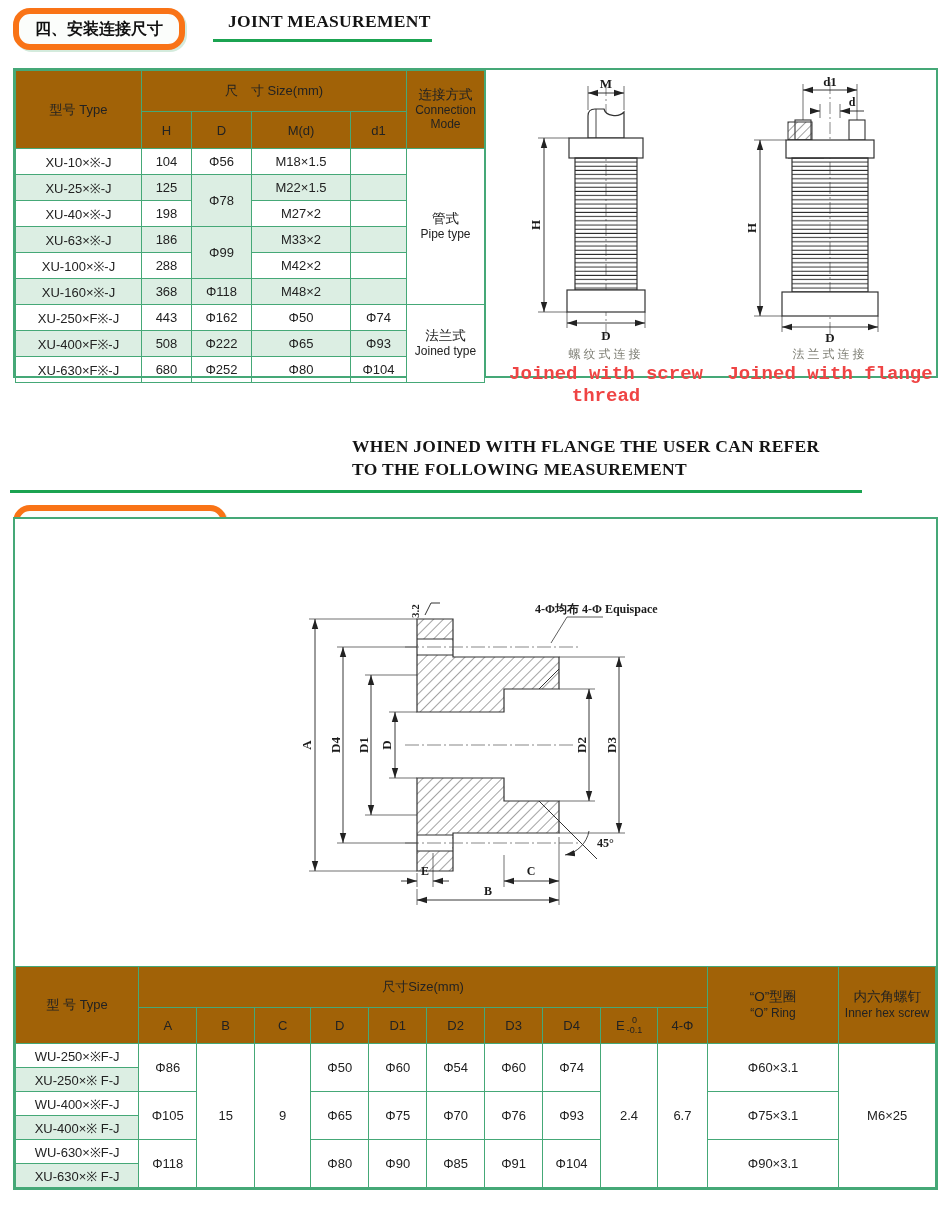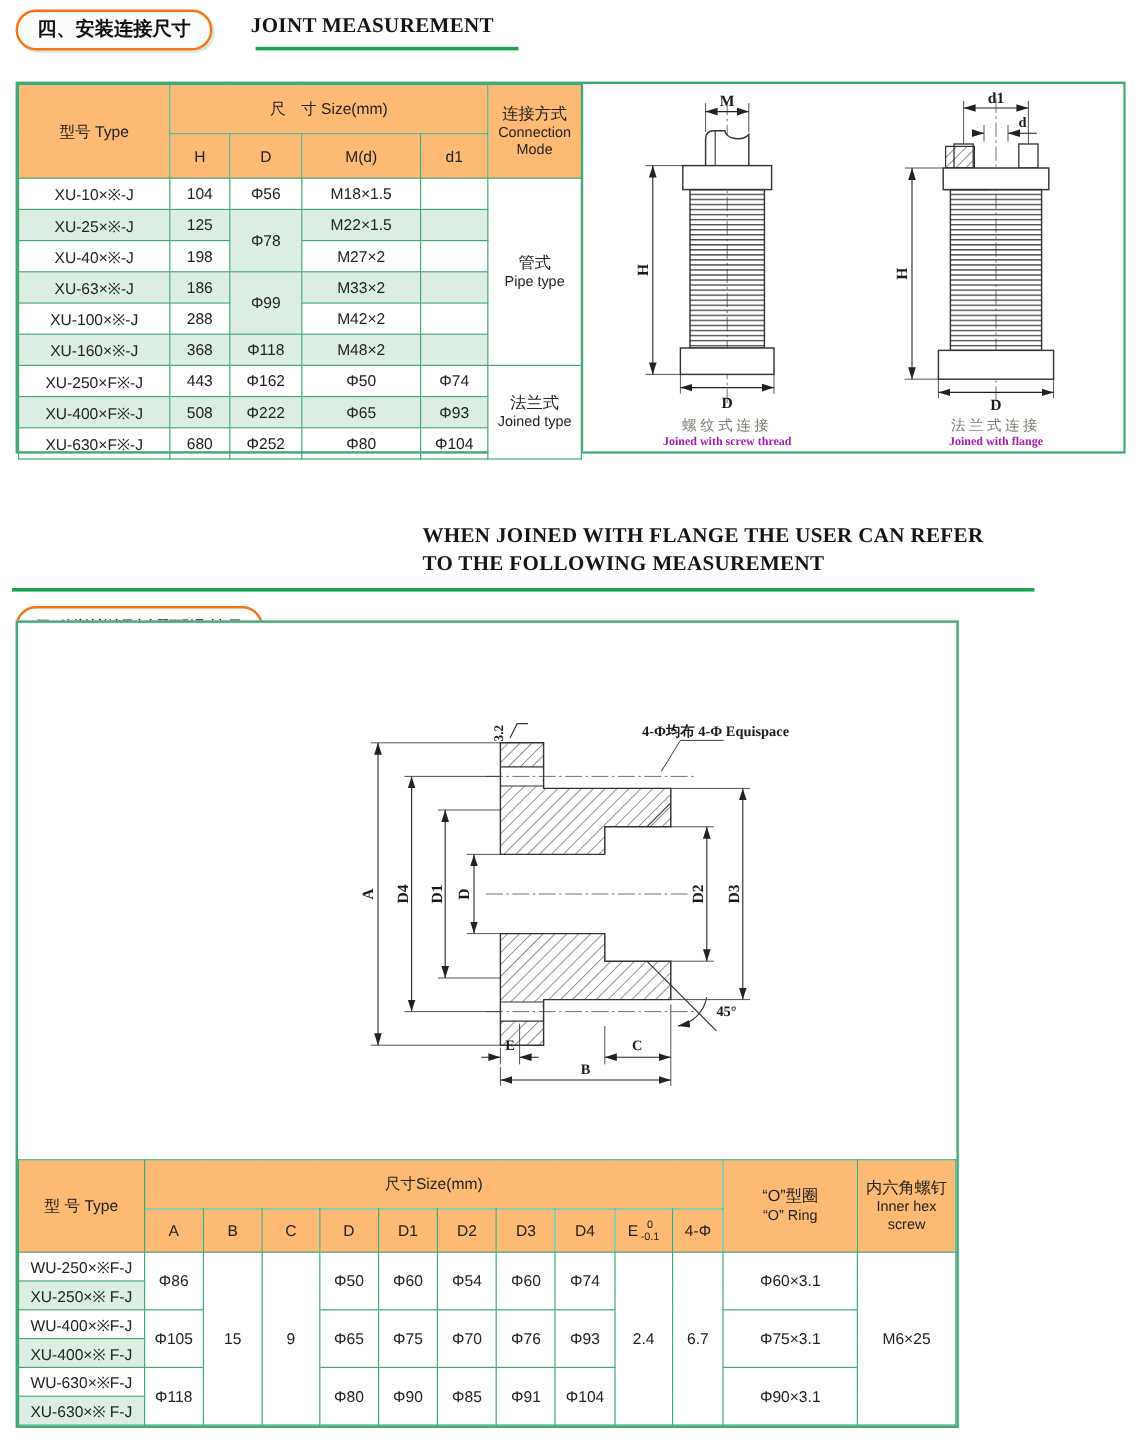--- a/index.html
+++ b/index.html
@@ -1,75 +1,75 @@
 <!DOCTYPE html>
 <html><head>
 <meta charset="utf-8">
 <style>
   html,body{margin:0;padding:0;background:#fff;}
   .page{position:relative;width:950px;height:1205px;background:#ffffff;overflow:hidden;
         font-family:"Liberation Sans",sans-serif;color:#222;}
 
   
-  .pill{position:absolute;height:30px;line-height:30px;padding:0 16px;border:2px solid #f97316;
+  .pill{position:absolute;height:30px;line-height:30px;padding:0 16px;border:6px solid #f97316;
         border-radius:17px;background:#fbfdfb;font-size:16px;font-weight:bold;color:#111;
         box-shadow:2px 2px 0 #d4ebdd;white-space:nowrap;}
   .en-title{position:absolute;font-family:"Liberation Serif",serif;font-weight:bold;
             font-size:17.5px;color:#141414;letter-spacing:.3px;white-space:nowrap;}
   .g-underline{position:absolute;background:#1ba351;}
 
   
   .panel{position:absolute;border:2px solid #45a877;background:#fff;box-sizing:border-box;}
 
   
   table{border-collapse:collapse;table-layout:fixed;}
   td,th{border:1px solid #45a877;text-align:center;vertical-align:middle;
         font-size:13px;font-weight:normal;padding:0;overflow:hidden;}
-  thead th{background:#fdba74;}
+  thead th{background:#a16207;}
   tr.alt td{background:#dceee3;}
   td.merged{background:#fff;text-align:center;}
   .zh-line{font-size:13.5px;line-height:1.25;}
   .en-line{font-size:12px;line-height:1.25;}
   .conn-en{font-size:12px;line-height:1.15;display:block;width:70px;margin:0 auto;}
 
   .t1{width:469px;min-width:469px;height:100%;}
   .t1 thead tr.h1 th{height:40px;}
   .t1 thead tr.h2 th{height:36px;}
   .t1 tbody tr{height:26px;margin-left:24px;}
 
   .drawpanel{flex:1;position:relative;background:#fff;border-left:1px solid #45a877;}
   .fig{position:absolute;top:6px;}
   .fig svg{display:block;}
   .cap{text-align:center;margin-top:2px;}
   .cap .cap-zh{font-size:12px;color:#7c7c72;letter-spacing:3px;}
-  .cap .cap-en{font-family:Liberation Serif, serif;font-weight:bold;font-size:10px;color:#a21caf;}
+  .cap .cap-en{font-family:Liberation Mono, monospace;font-weight:bold;font-size:19px;color:#ef4444;}
 
   .box1{left:13px;top:68px;width:925px;height:310px;display:flex;}
-  .box2{left:13px;top:517px;width:786px;height:673px;text-decoration:underline;}
+  .box2{left:13px;top:517px;width:925px;height:673px;text-decoration:underline;}
 
   .flange-draw{position:absolute;left:252px;top:78px;}
 
   .t2{position:absolute;bottom:0;left:0;width:100%;height:222px;}
   .t2 thead tr.h1 th{height:40px;}
   .t2 thead tr.h2 th{height:35px;}
   .e-head{display:inline-flex;align-items:center;justify-content:center;gap:2px;}
   .e-stack{display:inline-flex;flex-direction:column;font-size:9px;line-height:1.1;font-style:normal;}
   .e-stack i{font-style:normal;}
 
   svg text{font-family:"Liberation Serif",serif;font-weight:bold;fill:#1b1b1b;}
 </style>
 </head>
 <body>
 
 <div class="page">
 
   <div class="pill" style="left:13px;top:8px;">
     <span>四、安装连接尺寸</span>
   </div>
-  <div class="en-title" style="left:209px;top:11px;">JOINT MEASUREMENT</div>
+  <div class="en-title" style="left:228px;top:11px;">JOINT MEASUREMENT</div>
   <div class="g-underline" style="left:213px;top:39px;width:219px;height:3px;"></div>
 
   <div class="panel box1">
 
     <table class="t1">
       <colgroup>
           <col style="width:126px">
           <col style="width:50px">
           <col style="width:60px">
           <col style="width:99px">

